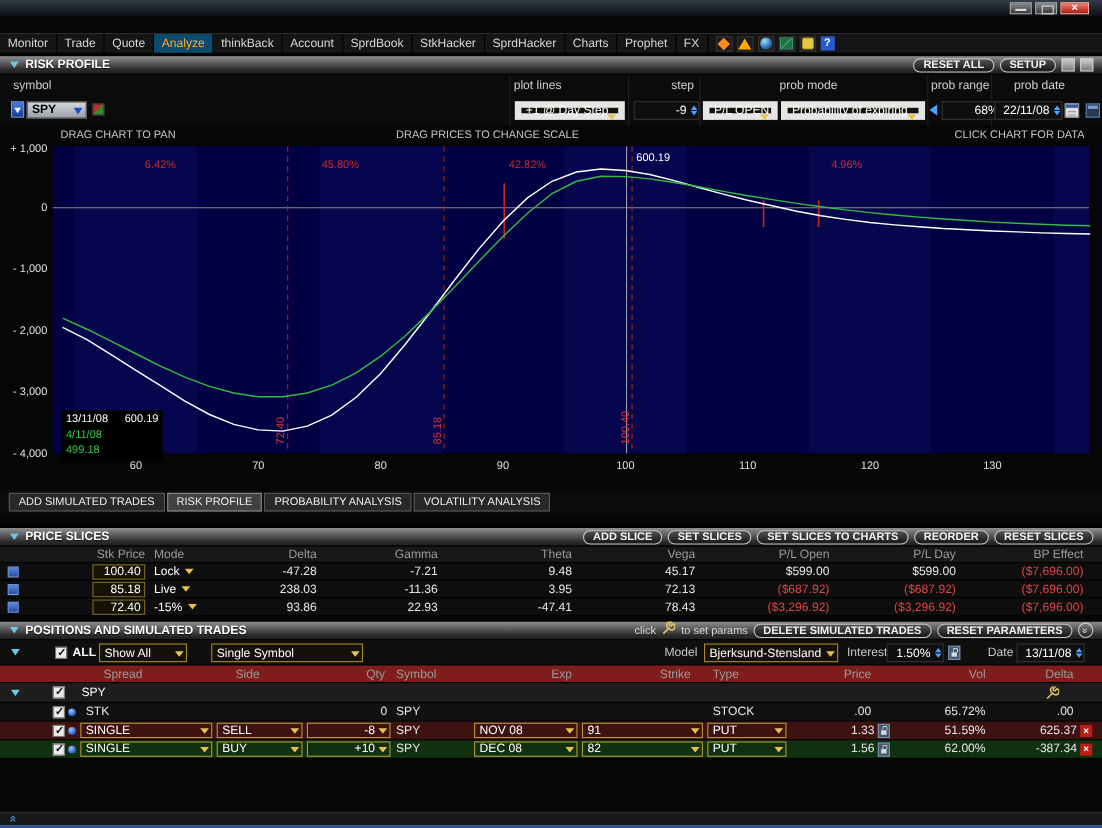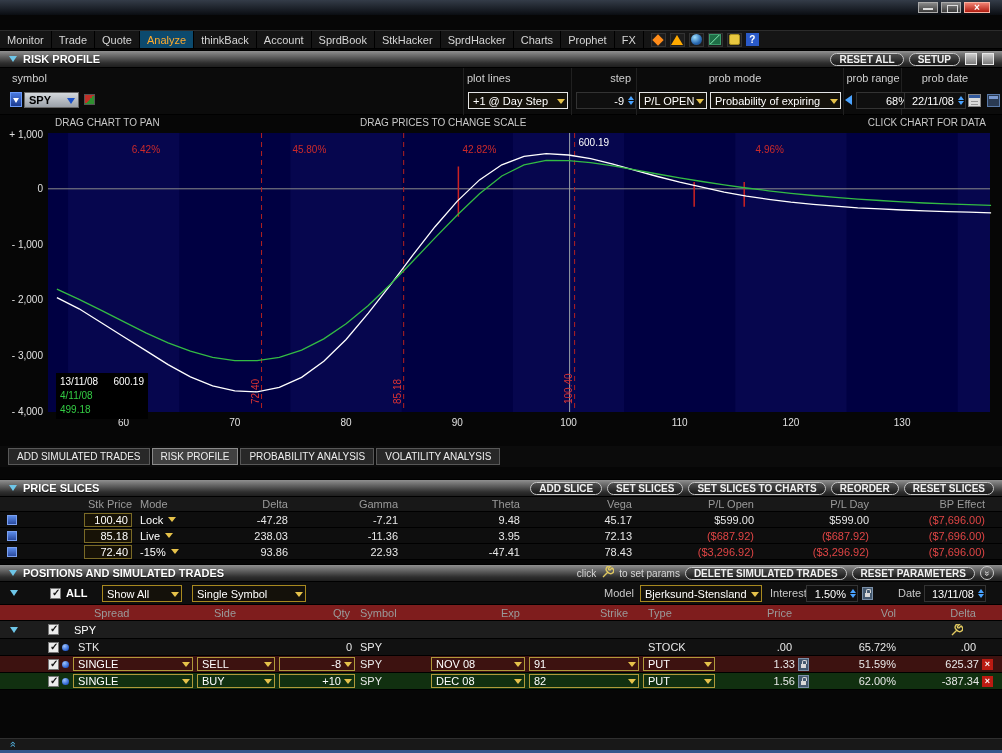--- a/index.html
+++ b/index.html
@@ -35,21 +35,21 @@
   .sec .ttl{font-weight:bold;color:#fff;text-shadow:0 1px 1px rgba(0,0,0,.7);}
   .ctri{width:0;height:0;border-left:4px solid transparent;border-right:4px solid transparent;border-top:6px solid #6ec6e8;margin:0 6px 0 9px;}
   .hdr-right{margin-left:auto;display:flex;align-items:center;gap:5px;margin-right:8px;}
   .pill{border:1px solid #c6c6c6;border-radius:8px;color:#f2f2f2;font-size:10px;font-weight:bold;padding:0 8px;height:13px;line-height:12px;background:rgba(10,10,10,.35);cursor:pointer;white-space:nowrap;}
   .sicon{width:12px;height:12px;background:linear-gradient(#cfcfcf,#7a7a7a);border:1px solid #e8e8e8;}
 
   
   .controls{position:absolute;top:68px;left:0;width:1002px;height:47px;background:#0b0b0b;border-bottom:1px solid #000;}
   .divv{position:absolute;top:0;width:1px;height:47px;background:#202020;}
   .lbl{position:absolute;top:4px;font-size:11px;color:#cfcfcf;}
-  .dd{position:absolute;top:24px;height:17px;border:1px solid #e5e5e5;background:#14110a;color:#fff;font-size:11px;display:flex;align-items:center;padding:0 14px 0 4px;cursor:pointer;white-space:nowrap;}
+  .dd{position:absolute;top:24px;height:17px;border:6px solid #e5e5e5;background:#14110a;color:#fff;font-size:11px;display:flex;align-items:center;padding:0 14px 0 4px;cursor:pointer;white-space:nowrap;}
   .ty{position:absolute;right:2px;top:6px;width:0;height:0;border-left:4px solid transparent;border-right:4px solid transparent;border-top:5px solid #e6c24a;}
   .fld{position:absolute;top:24px;height:17px;background:#0f0f0f;border:1px solid #333;color:#fff;font-size:11px;display:flex;align-items:center;justify-content:flex-end;padding:0 11px 0 4px;}
   .sp{position:absolute;right:1px;top:3px;display:flex;flex-direction:column;gap:1px;}
   .sp i{display:block;width:0;height:0;border-left:3px solid transparent;border-right:3px solid transparent;}
   .sp .up{border-bottom:4px solid #4aa3ff;}
   .sp .dn{border-top:4px solid #4aa3ff;}
   .symicon{position:absolute;left:10px;top:24px;width:12px;height:15px;background:linear-gradient(#4a7ae0,#1a3a90);border:1px solid #6a9af8;}
   .symicon:before{content:"";position:absolute;left:2px;top:5px;border-left:3px solid transparent;border-right:3px solid transparent;border-top:5px solid #fff;}
   .spyfld{position:absolute;left:24px;top:24px;width:55px;height:16px;background:linear-gradient(#d4d8dc,#9aa0a8);border:1px solid #666;color:#000;font-weight:bold;font-size:11px;display:flex;align-items:center;padding-left:4px;}
   .spyfld .bt{position:absolute;right:3px;top:5px;width:0;height:0;border-left:4px solid transparent;border-right:4px solid transparent;border-top:6px solid #1a50c8;}
@@ -400,25 +400,25 @@
       <span class="pill">DELETE SIMULATED TRADES</span>
       <span class="pill">RESET PARAMETERS</span>
       <span class="dblchev"></span>
     </span>
   </div>
 
   <div class="filterrow">
     <span class="ftri"></span>
     <span class="cb" style="position:absolute;left:50px;top:6px;"></span>
     <span class="flbl" style="left:66px;color:#fff;font-weight:bold;">ALL</span>
-    <span class="fdd" style="left:102px;width:80px;text-align:right;">
+    <span class="fdd" style="left:90px;width:80px;text-align:right;">
         <span>Show All</span>
         <span class="ty"></span>
       </span>
-    <span class="fdd" style="left:192px;width:114px;">
+    <span class="fdd" style="left:192px;width:138px;">
         <span>Single Symbol</span>
         <span class="ty"></span>
       </span>
     <span class="flbl" style="left:604px;">Model</span>
     <span class="fdd" style="left:640px;width:122px;overflow:hidden;">
         <span>Bjerksund-Stensland</span>
         <span class="ty"></span>
       </span>
     <span class="flbl" style="left:770px;">Interest</span>
     <span class="ffld" style="left:806px;width:52px;">

